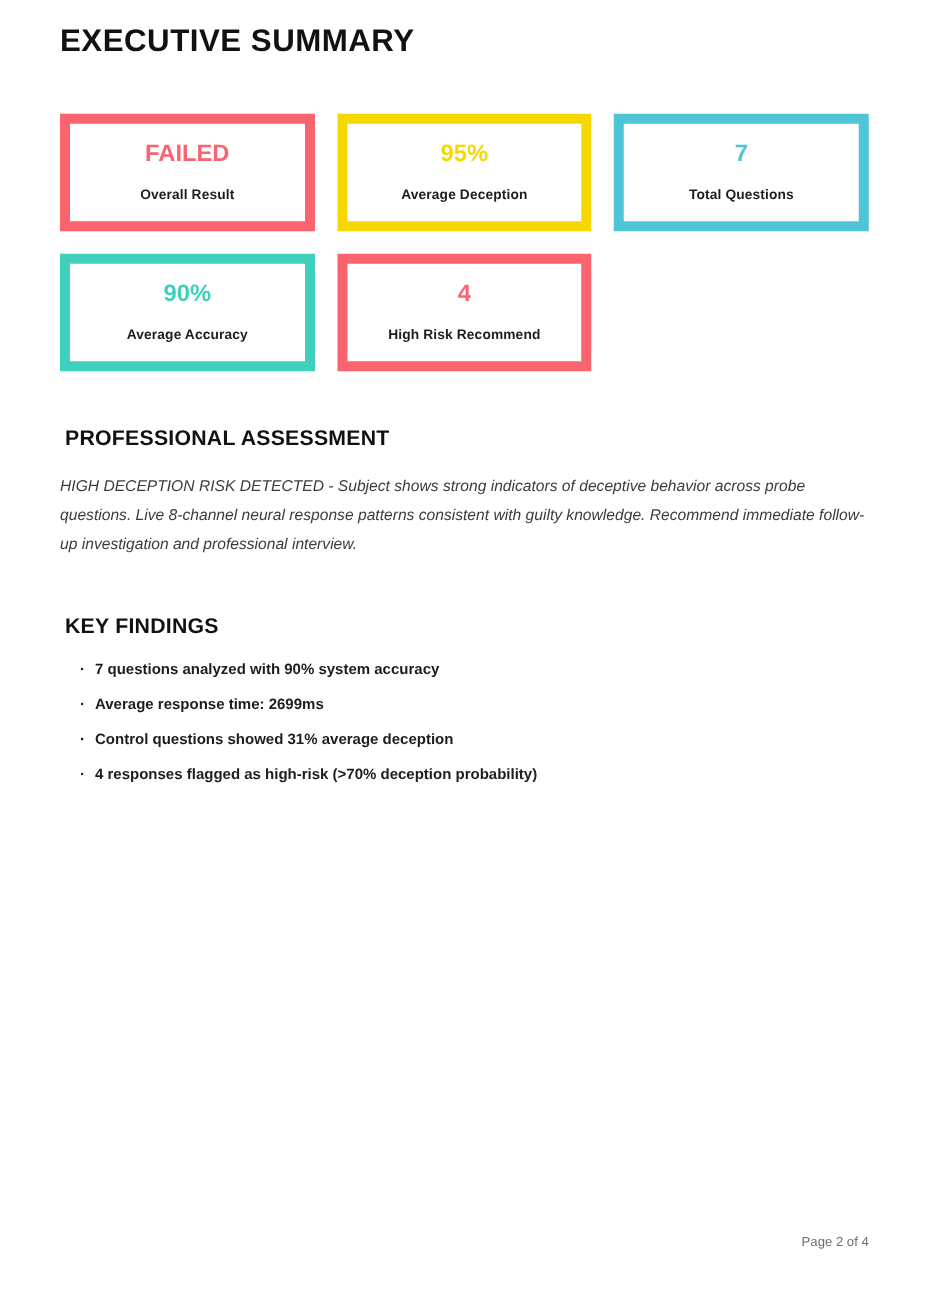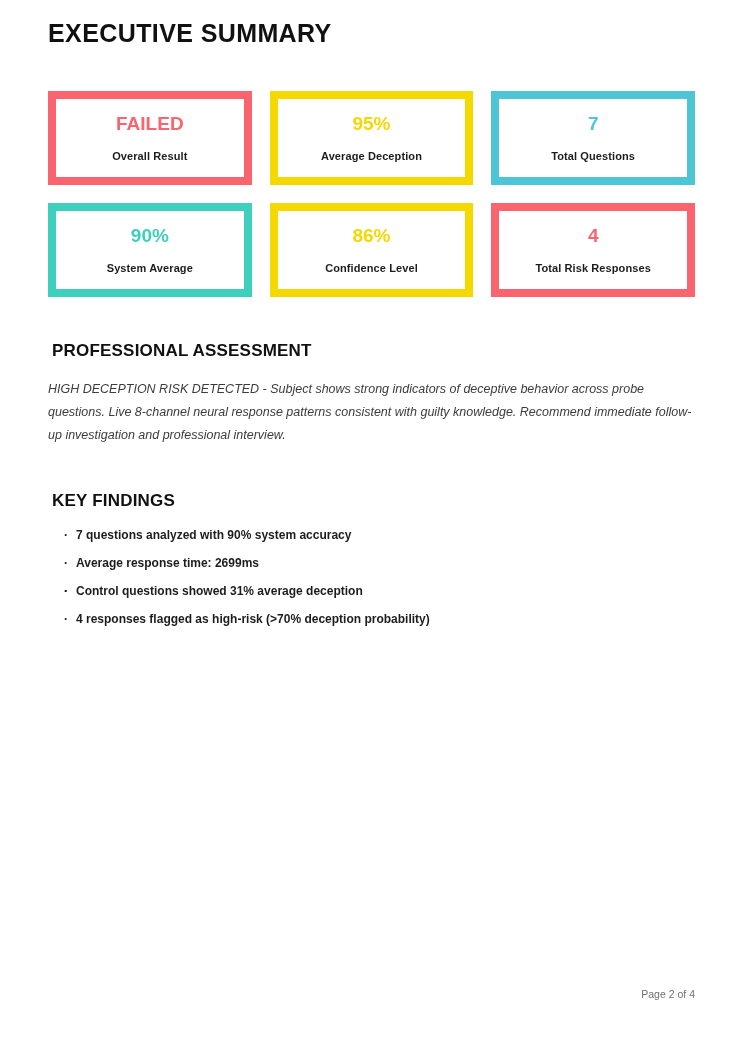--- a/index.html
+++ b/index.html
@@ -119,29 +119,25 @@
     <div class="card" style="border-color: rgb(245, 216, 0);">
       <div class="card-value" style="color: rgb(245, 216, 0);">95%</div>
       <div class="card-label">Average Deception</div>
     </div>
     <div class="card" style="border-color: rgb(78, 197, 212);">
       <div class="card-value" style="color: rgb(78, 197, 212);">7</div>
       <div class="card-label">Total Questions</div>
     </div>
     <div class="card" style="border-color: rgb(62, 208, 189); text-align: right;">
       <div class="card-value" style="color: rgb(62, 208, 189);">90%</div>
-      <div class="card-label">System Average</div>
-    </div>
-    <div class="card" style="border-color: rgb(245, 216, 0);">
-      <div class="card-value" style="color: rgb(245, 216, 0);">86%</div>
-      <div class="card-label">Confidence Level</div>
+      <div class="card-label">Average Accuracy</div>
     </div>
     <div class="card" style="border-color: rgb(249, 100, 110);">
       <div class="card-value" style="color: rgb(249, 100, 110);">4</div>
-      <div class="card-label">Total Risk Responses</div>
+      <div class="card-label">High Risk Recommend</div>
     </div>
   </div>
 
   <div class="section">
     <h2 class="section-title">PROFESSIONAL ASSESSMENT</h2>
     <p class="section-body">HIGH DECEPTION RISK DETECTED - Subject shows strong indicators of deceptive behavior across probe questions. Live 8-channel neural response patterns consistent with guilty knowledge. Recommend immediate follow-up investigation and professional interview.</p>
   </div>
 
   <div class="section">
     <h2 class="section-title">KEY FINDINGS</h2>

